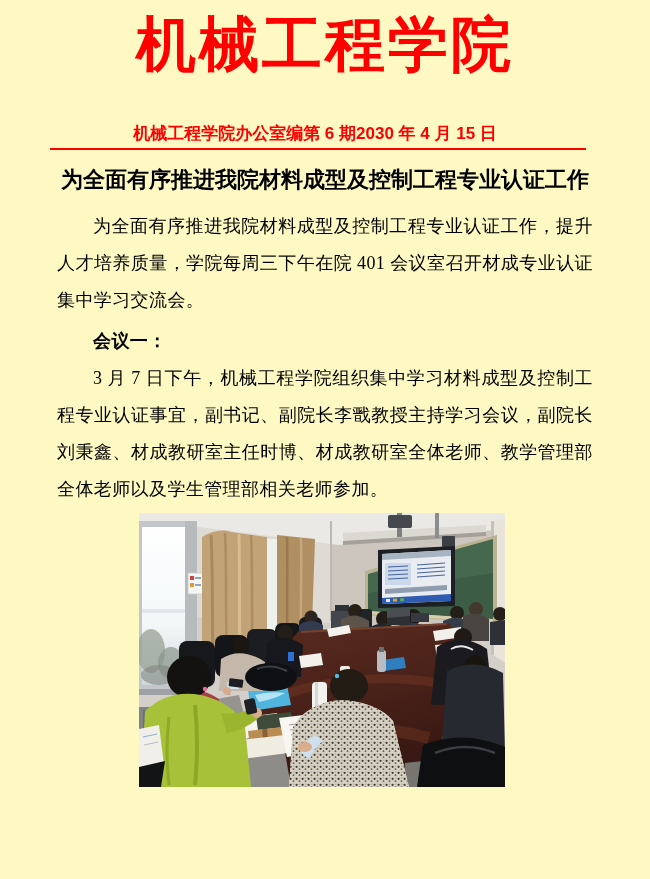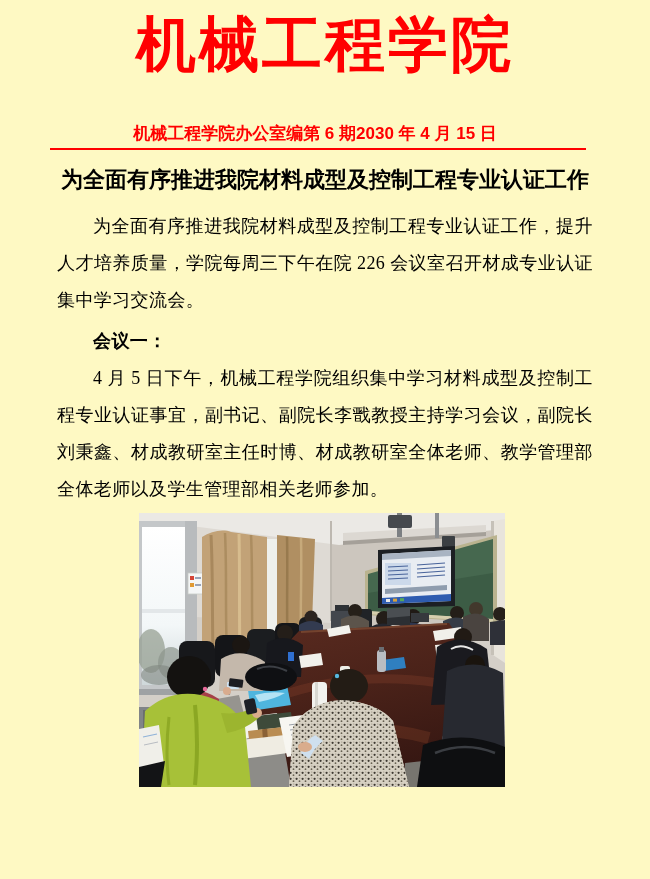--- a/index.html
+++ b/index.html
@@ -66,23 +66,23 @@
     <div class="title-line">机械工程学院</div>
   </header>
 
   <div class="masthead-row">
     <span class="issue">机械工程学院办公室编第 6 期</span>
     <span class="date">2030 年 4 月 15 日</span>
   </div>
 
   <main class="article">
     <h2 class="article-heading">为全面有序推进我院材料成型及控制工程专业认证工作</h2>
-    <p class="para">为全面有序推进我院材料成型及控制工程专业认证工作，提升人才培养质量，学院每周三下午在院 226 会议室召开材成专业认证集中学习交流会。</p>
+    <p class="para">为全面有序推进我院材料成型及控制工程专业认证工作，提升人才培养质量，学院每周三下午在院 401 会议室召开材成专业认证集中学习交流会。</p>
     <p class="para section-label">会议一：</p>
-    <p class="para meeting">4 月 5 日下午，机械工程学院组织集中学习材料成型及控制工程专业认证事宜，副书记、副院长李戬教授主持学习会议，副院长刘秉鑫、材成教研室主任时博、材成教研室全体老师、教学管理部全体老师以及学生管理部相关老师参加。</p>
+    <p class="para meeting">3 月 7 日下午，机械工程学院组织集中学习材料成型及控制工程专业认证事宜，副书记、副院长李戬教授主持学习会议，副院长刘秉鑫、材成教研室主任时博、材成教研室全体老师、教学管理部全体老师以及学生管理部相关老师参加。</p>
   </main>
 
   <figure class="photo-wrap" aria-label="会议室集中学习现场照片">
     <svg width="366" height="274" viewBox="0 0 366 274" xmlns="http://www.w3.org/2000/svg" role="img">
       <defs>
         <linearGradient id="winGrad" x1="0" y1="0" x2="0" y2="1">
           <stop offset="0" stop-color="#ffffff"></stop>
           <stop offset="0.62" stop-color="#f3f7f8"></stop>
           <stop offset="1" stop-color="#cfd8da"></stop>
         </linearGradient>

